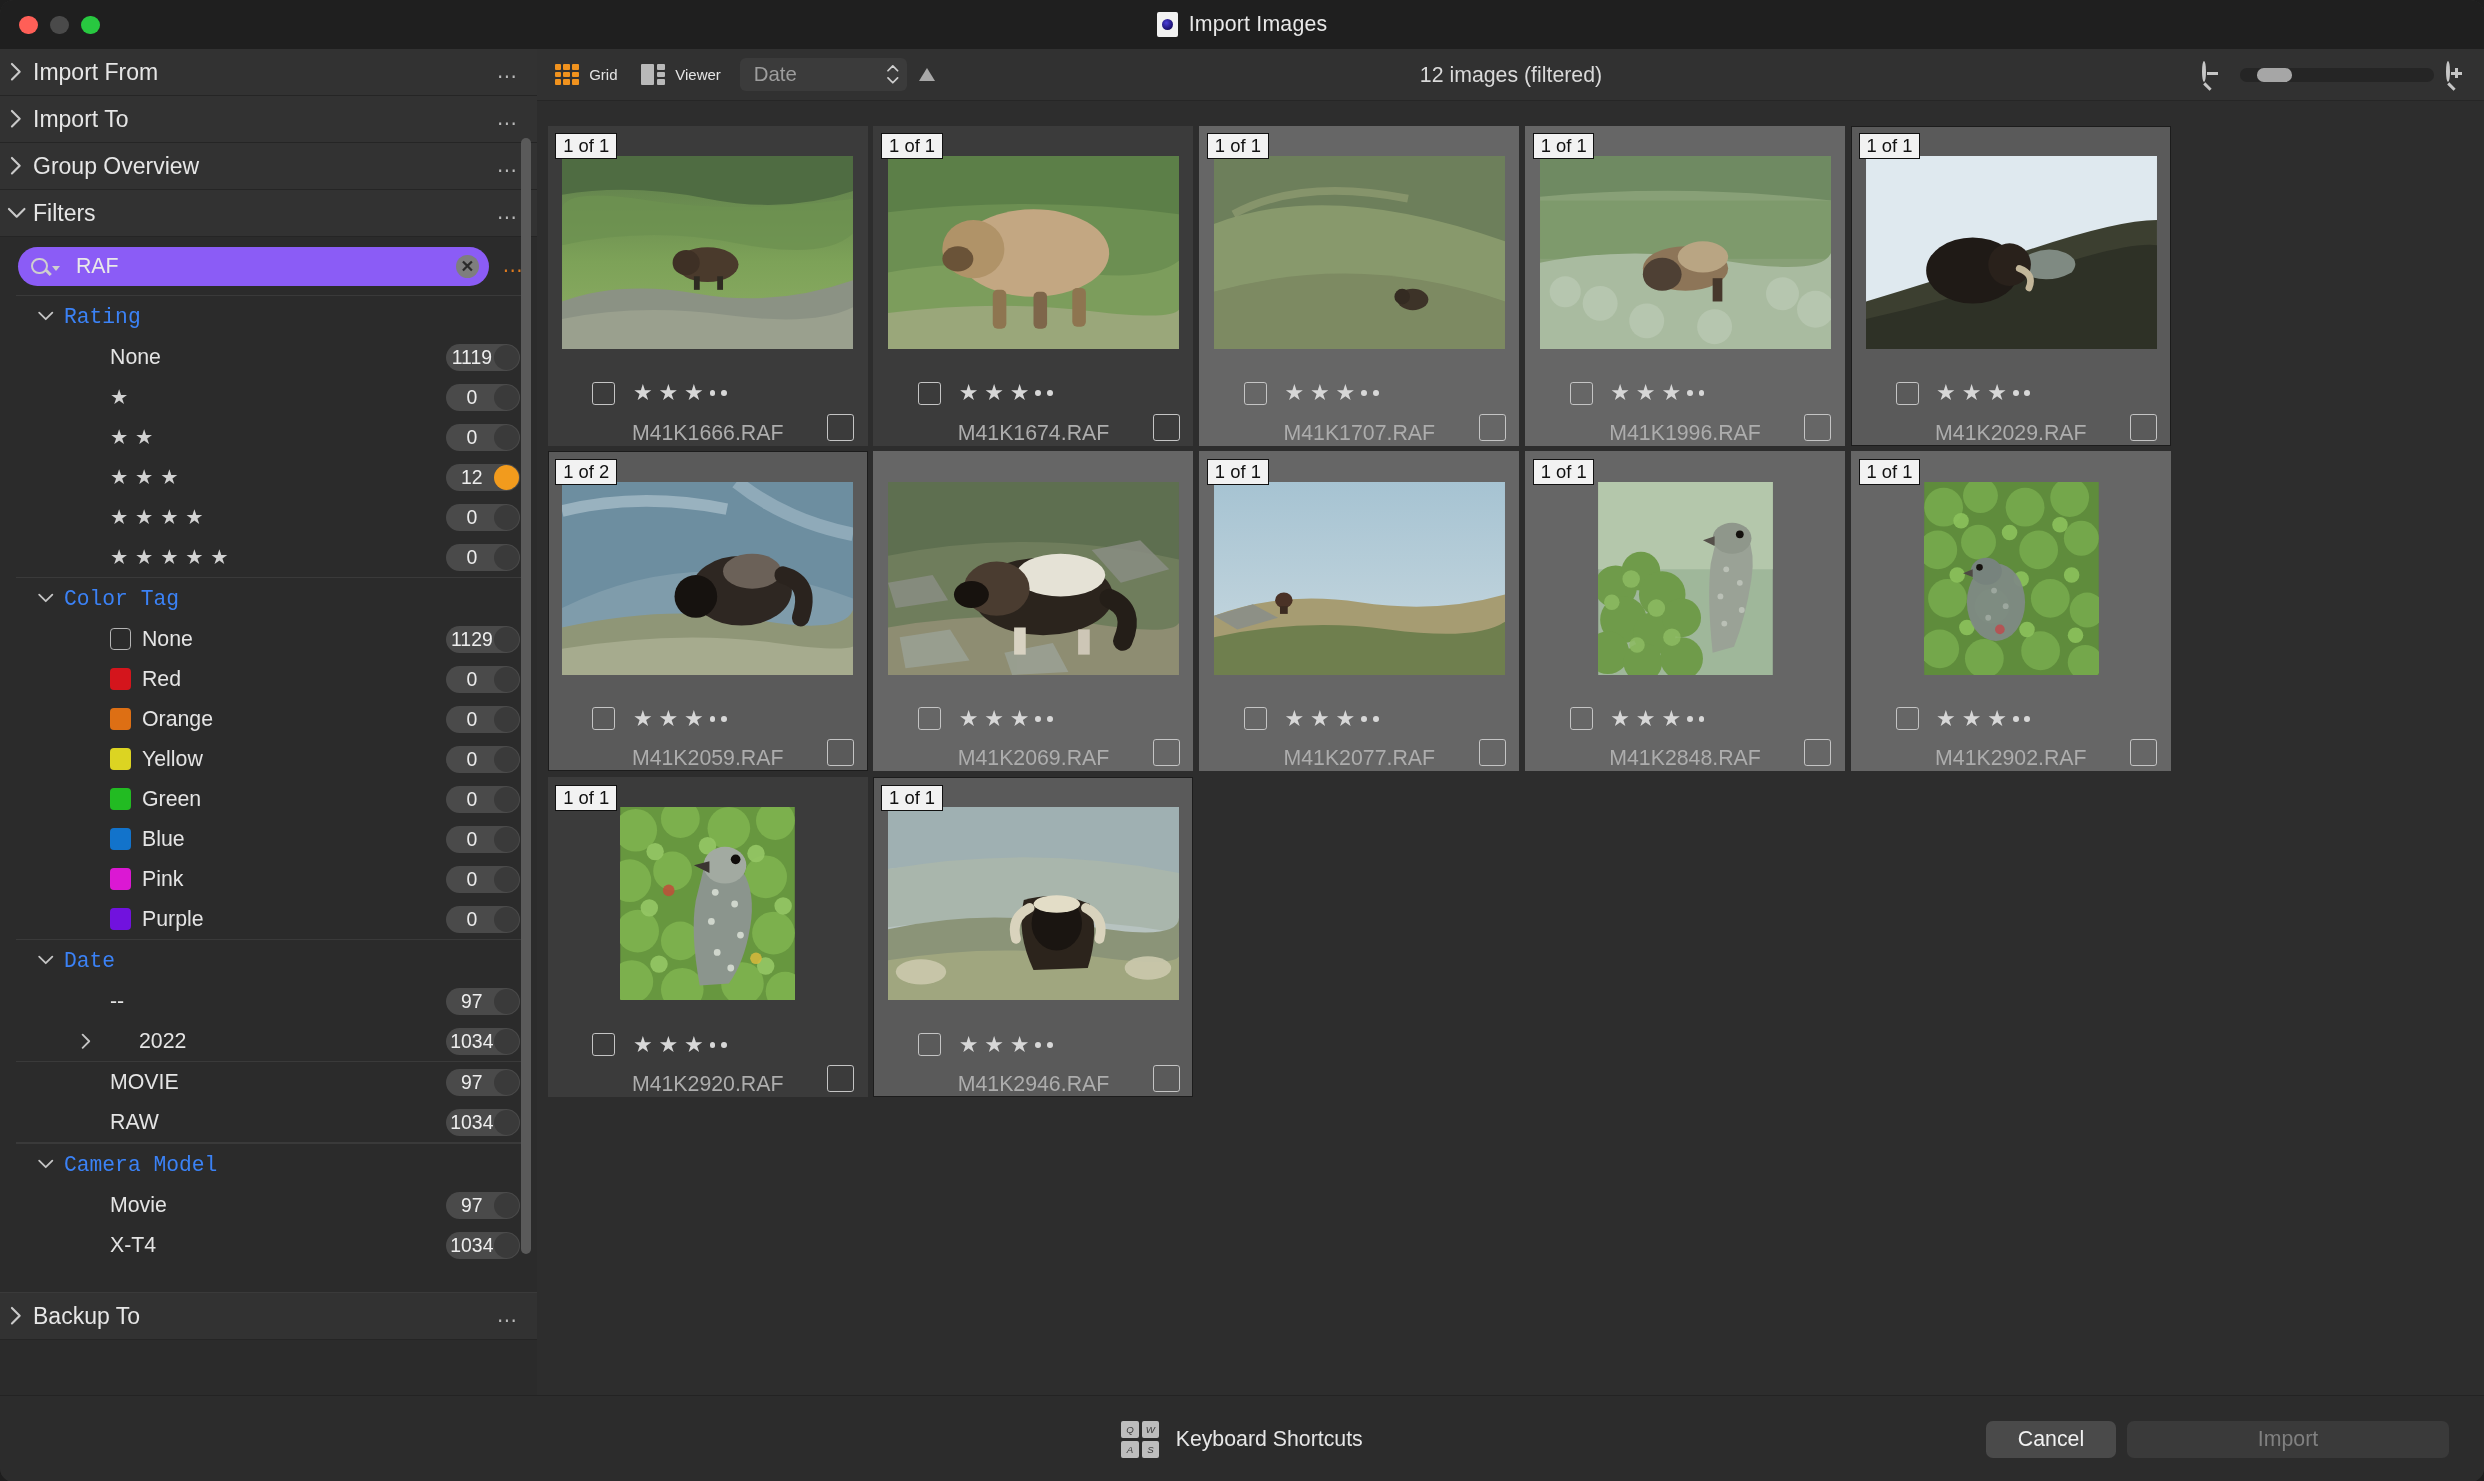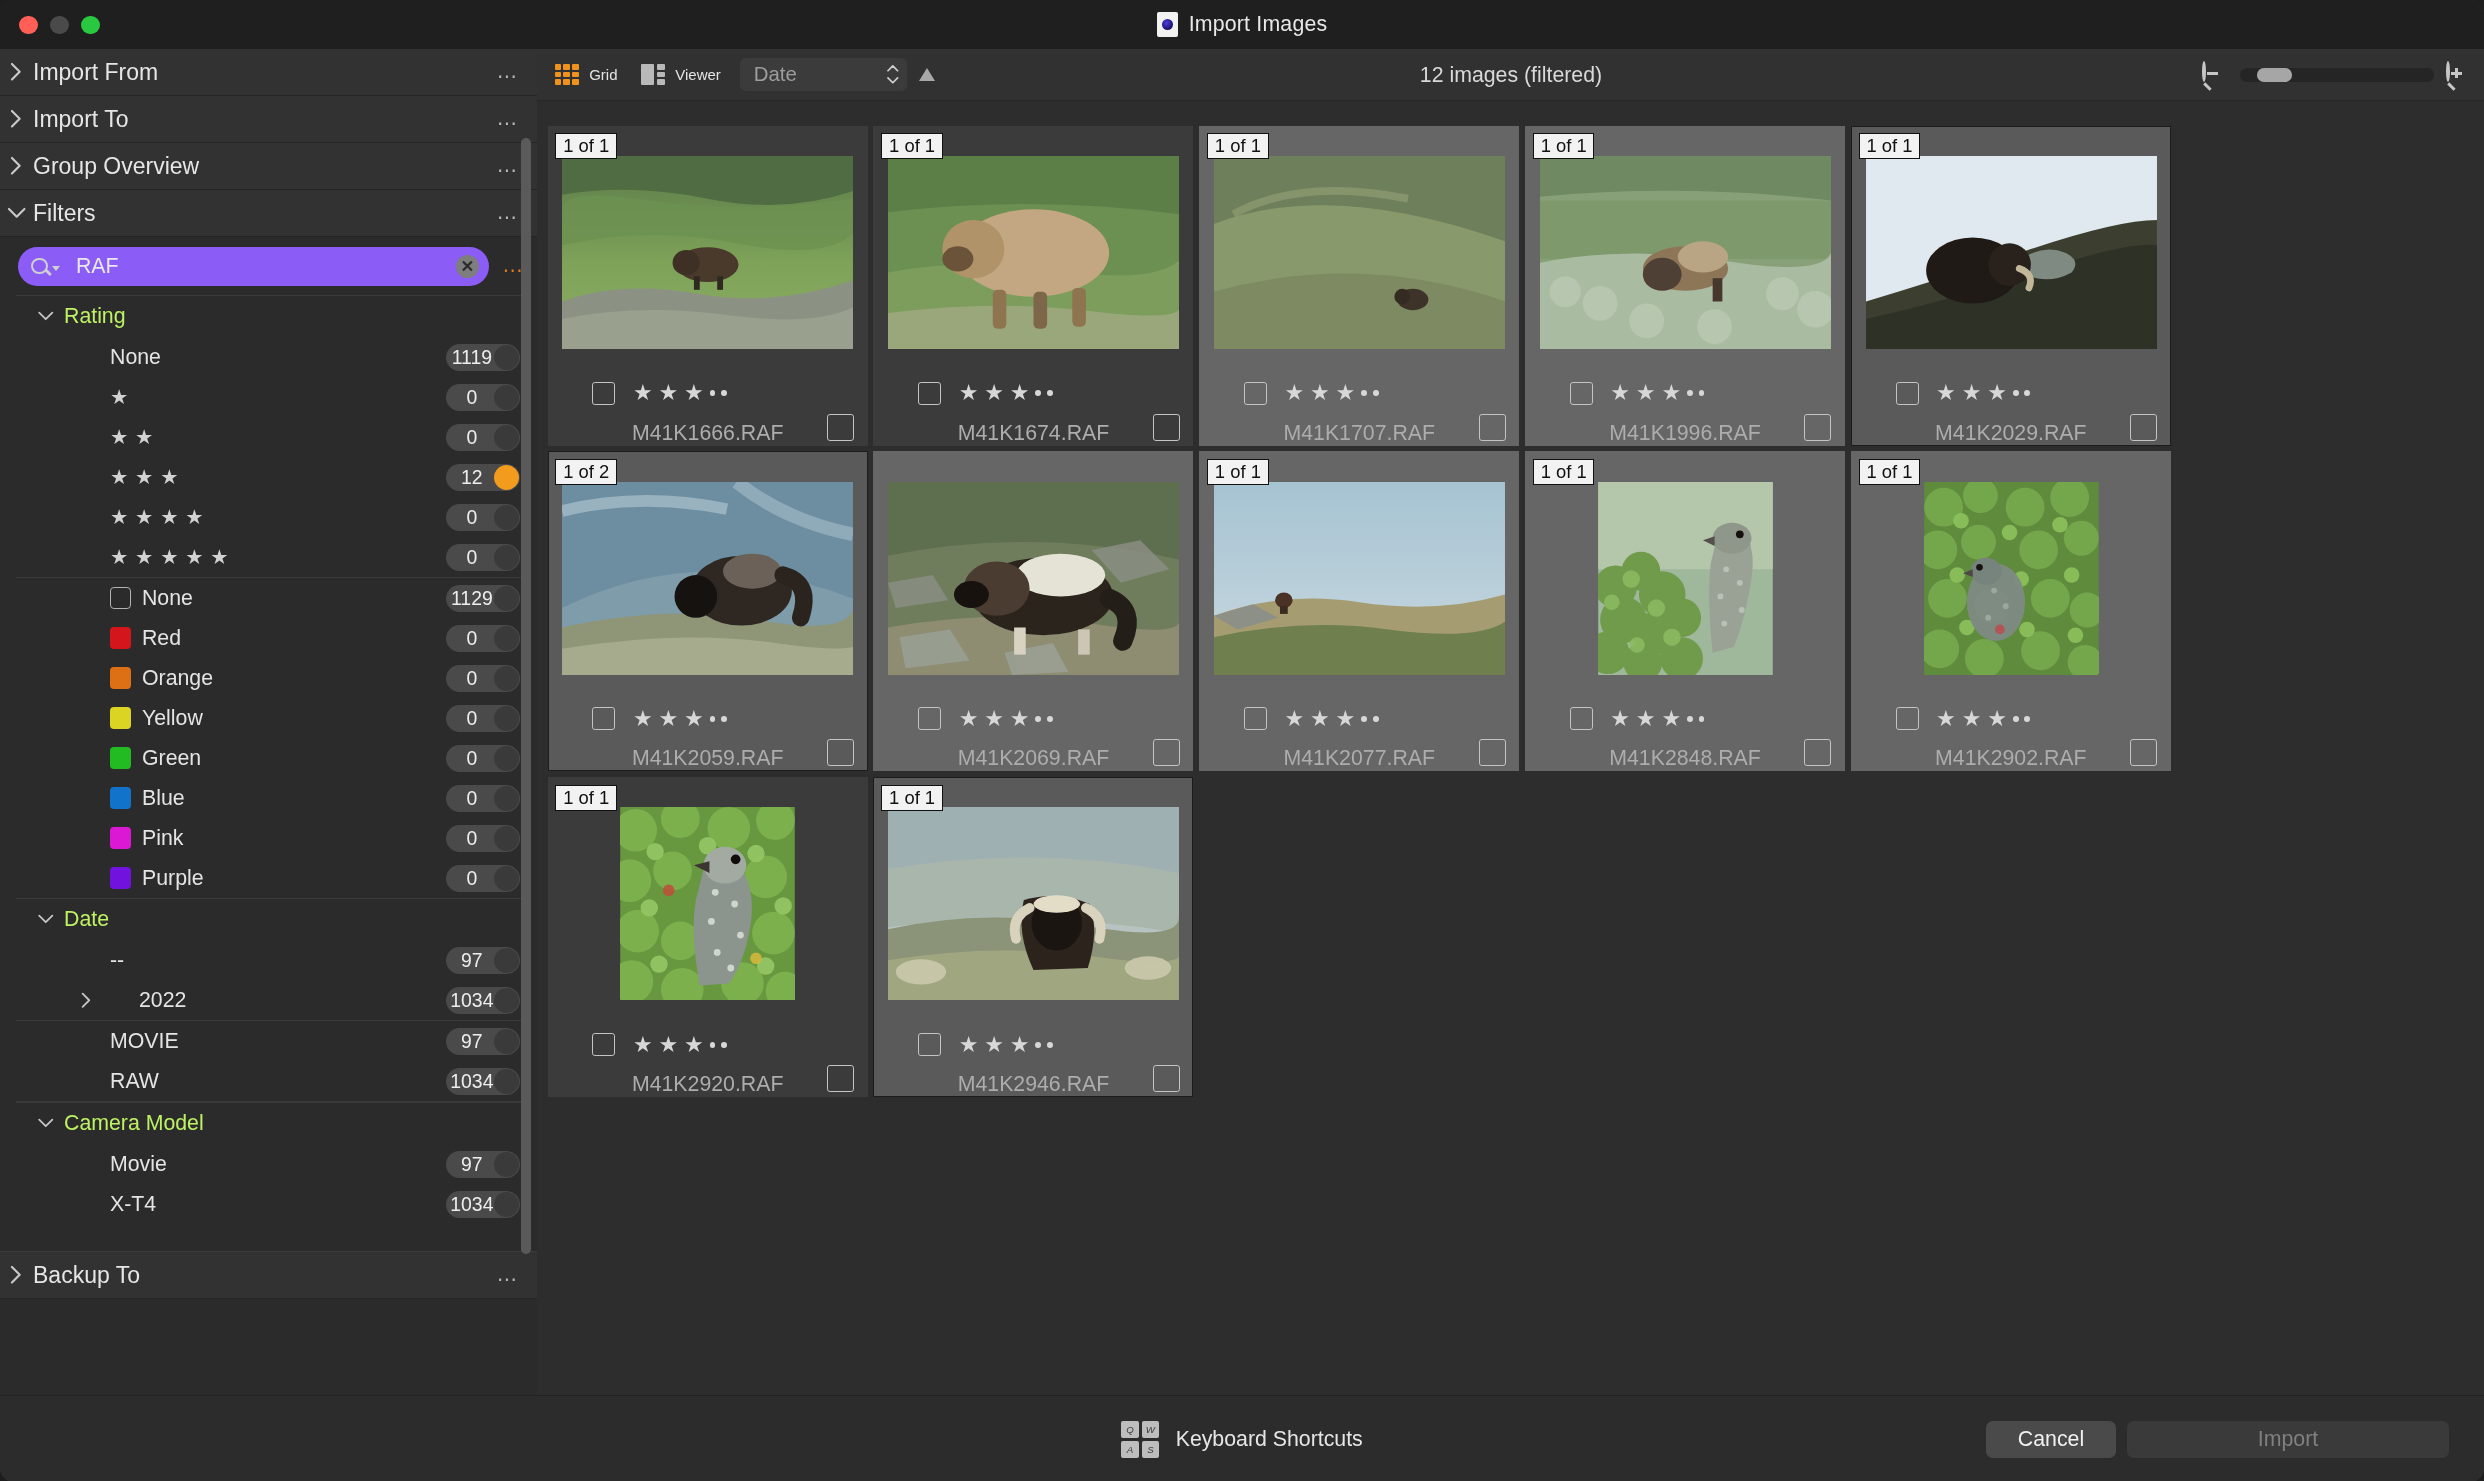--- a/index.html
+++ b/index.html
@@ -102,21 +102,21 @@
   }
   #search-dots { color: #e07b1e; font-size: 21.3px; letter-spacing: 1.9px; margin-left: 13.6px; margin-right: 3.9px; line-height: 9.7px; }
 
   .divider { height: 1px; background: #3a3a3a; margin: 0 15.5px; }
 
   
   .grp {
     height: 41px; display: flex; align-items: center; padding-left: 37px;
   }
   .grp .gchev { width: 27px; display:flex; align-items:center; color: #c5c5c5; }
-  .grp .gtitle { font-size: 21.3px; color: #bef264; }
+  .grp .gtitle { font-size: 21.3px; color: #3b82f6; font-family: Liberation Mono, monospace; }
 
   .frow {
     height: 40px; display: flex; align-items: center; padding-left: 70px; padding-right: 17.5px; margin-left: 40px;
   }
   .flabel { font-size: 21.3px; color: #e4e4e4; flex: 1; display:flex; align-items:center; }
   .swatch { width: 21.3px; height: 21.3px; border-radius: 3.9px; margin-right: 10.7px; flex:none; }
   .swatch.empty { background: transparent; border: 1.9px solid #b4b4b4; }
   .stars { display: flex; align-items: center; gap: 6.8px; }
   .stars .s { color: #d2d2d2; font-size: 20.4px; line-height: 1; }
 
@@ -421,20 +421,28 @@
             </span>
           </span>
         <span class="pill">
           <span class="num">0</span>
           <span class="knob"></span>
         </span>
       </div>
 
       <div class="divider"></div>
 
+      <div class="grp">
+        <span class="gchev">
+          <svg width="17.5" height="10.7" viewBox="0 0 20 13">
+              <path d="M2 2 L10 10 L18 2" stroke="#c5c5c5" stroke-width="2.2" fill="none" stroke-linecap="round" stroke-linejoin="round"></path>
+            </svg>
+        </span>
+        <span class="gtitle">Color Tag</span>
+      </div>
 
       <div class="frow">
         <span class="flabel">
           <span class="swatch empty"></span>
           <span>None</span>
         </span>
         <span class="pill">
           <span class="num">1129</span>
           <span class="knob"></span>
         </span>

